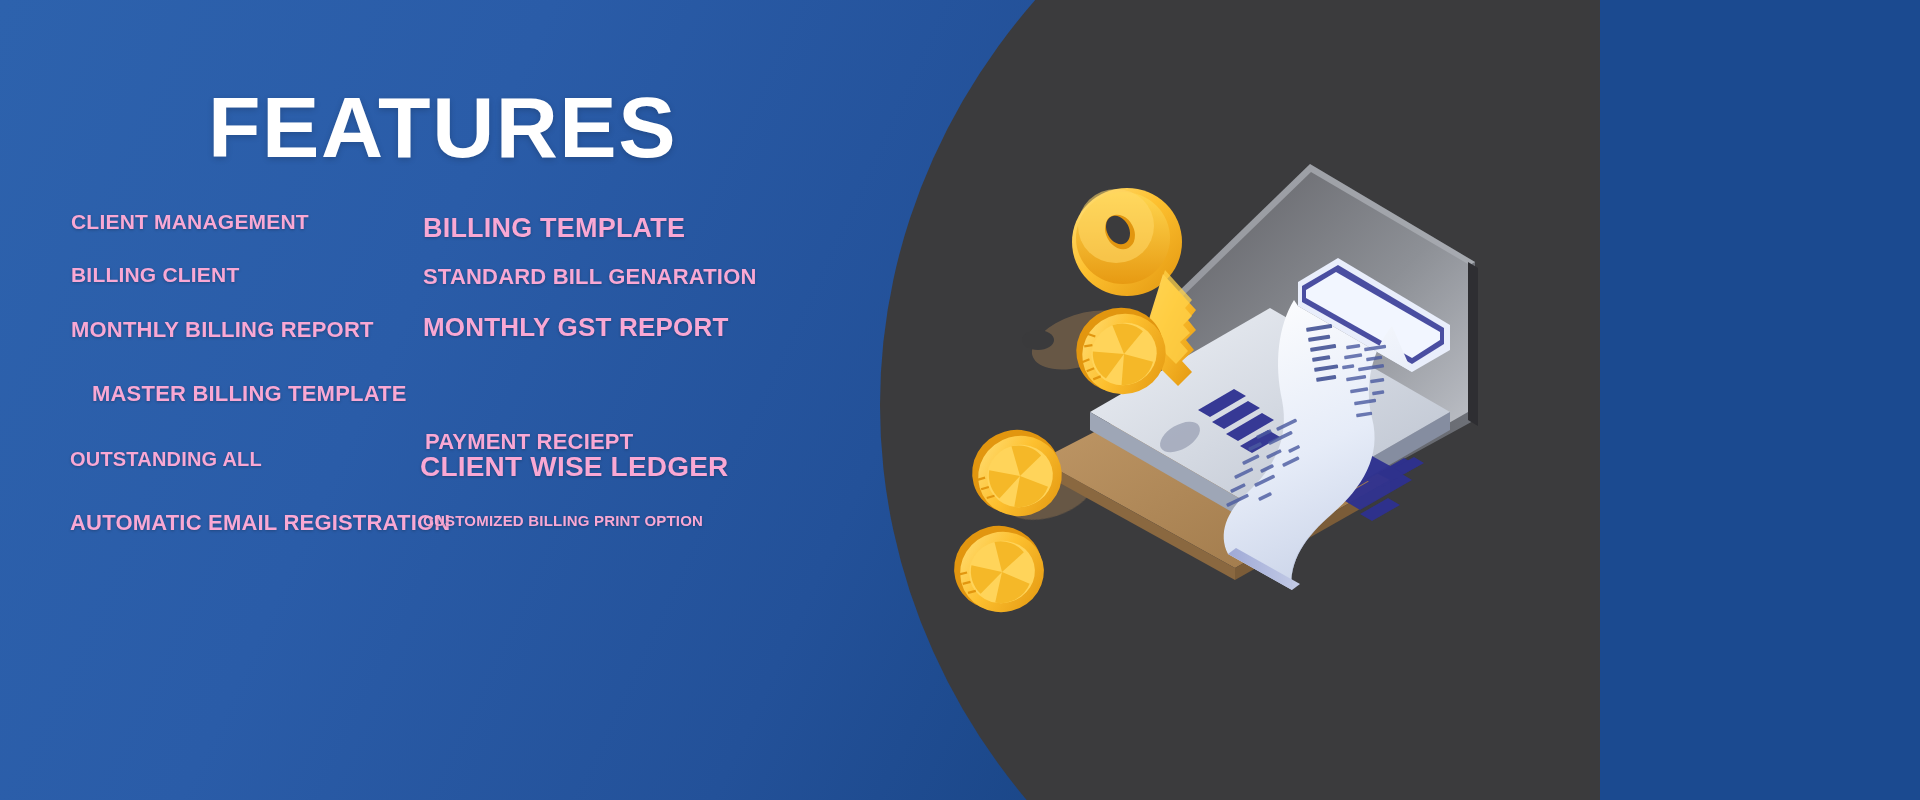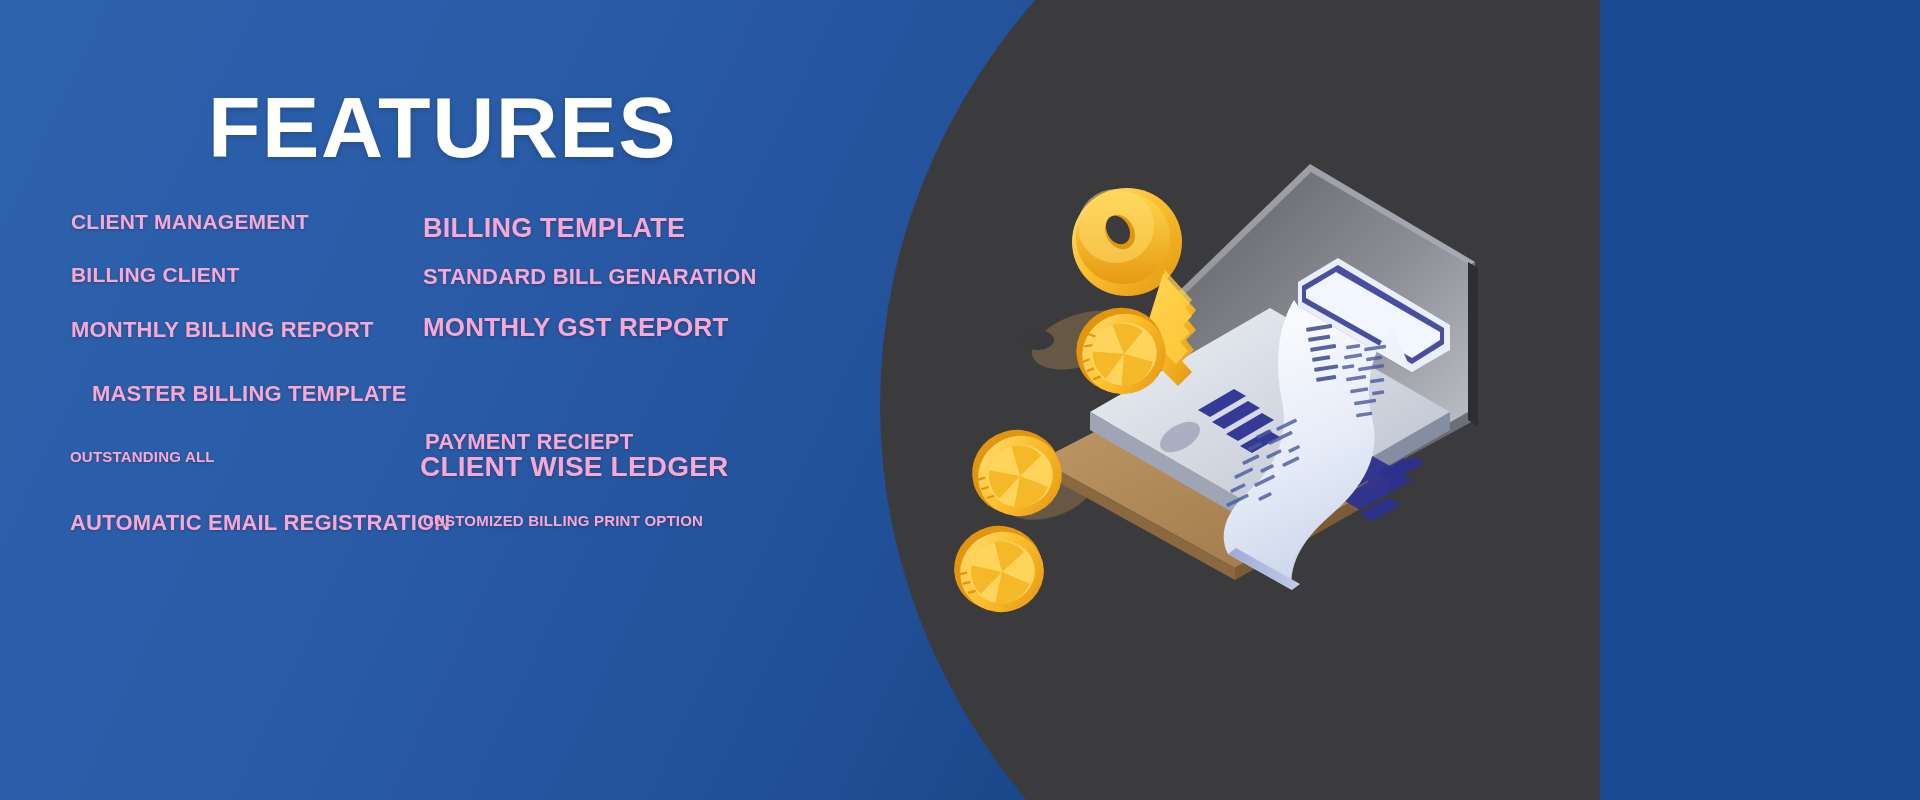--- a/index.html
+++ b/index.html
@@ -63,21 +63,21 @@
   <div class="bg-blue"></div>
   <div class="bg-dark-oval"></div>
   <div class="bg-dark-right"></div>
 
   <div class="title">FEATURES</div>
 
   <div class="feat" style="left:71px;  top:210px; font-size:21px;">CLIENT MANAGEMENT</div>
   <div class="feat" style="left:71px;  top:263px; font-size:21px;">BILLING CLIENT</div>
   <div class="feat" style="left:71px;  top:317px; font-size:22px;">MONTHLY BILLING REPORT</div>
   <div class="feat" style="left:72px;  top:381px; font-size:22px;margin-left:20px;">MASTER BILLING TEMPLATE</div>
-  <div class="feat" style="left:70px;  top:448px; font-size:15px;">OUTSTANDING ALL</div>
+  <div class="feat" style="left:70px;  top:448px; font-size:20px;">OUTSTANDING ALL</div>
   <div class="feat" style="left:70px;  top:510px; font-size:22px;">AUTOMATIC EMAIL REGISTRATION</div>
 
   <div class="feat" style="left:423px; top:213px; font-size:27px;">BILLING TEMPLATE</div>
   <div class="feat" style="left:423px; top:264px; font-size:22px;">STANDARD BILL GENARATION</div>
   <div class="feat" style="left:423px; top:312px; font-size:26px;">MONTHLY GST REPORT</div>
   <div class="feat" style="left:425px; top:381px; font-size:22px;margin-top:48px;">PAYMENT RECIEPT</div>
   <div class="feat" style="left:420px; top:451px; font-size:28px;">CLIENT WISE LEDGER</div>
   <div class="feat" style="left:423px; top:512px; font-size:15px;">CUSTOMIZED BILLING PRINT OPTION</div>
 
   <div class="illus">

